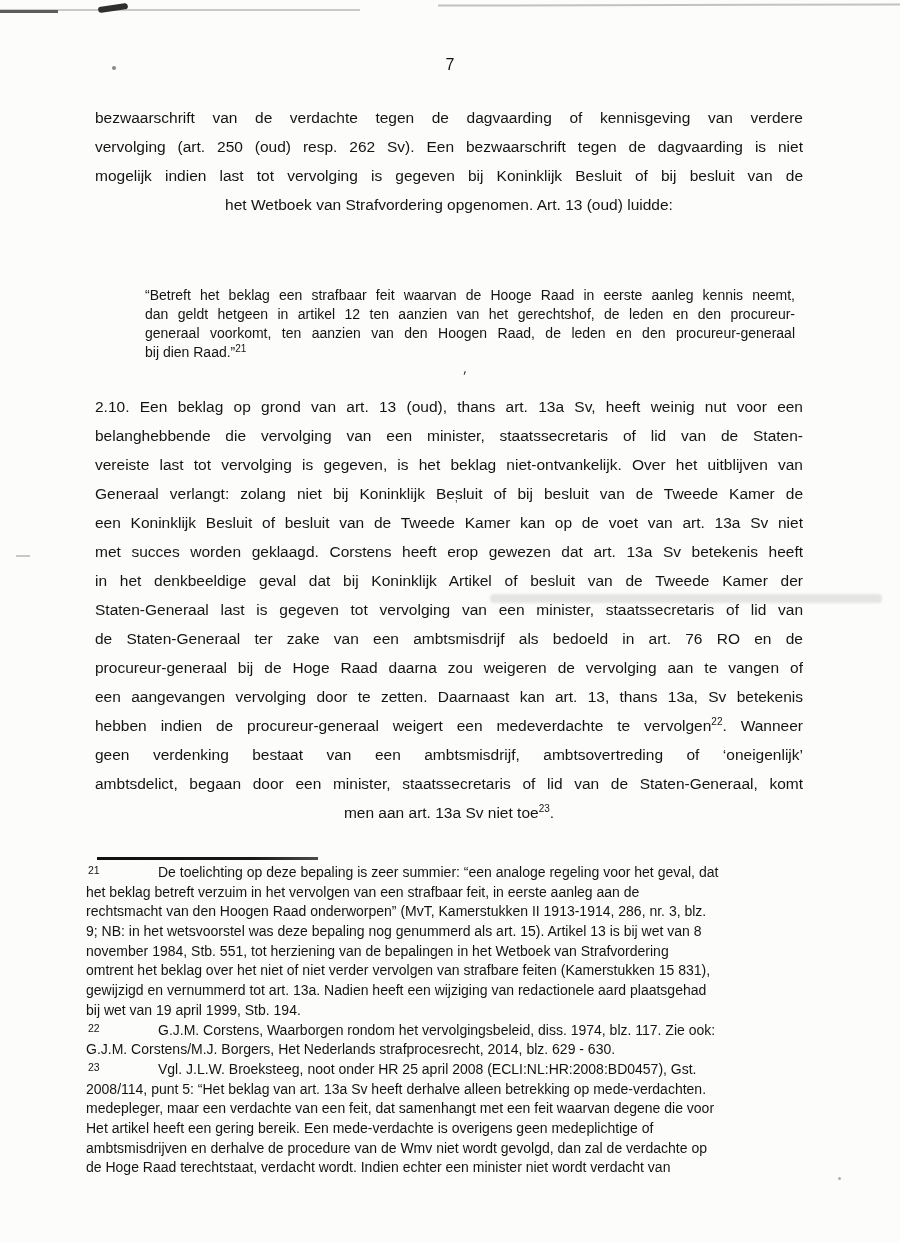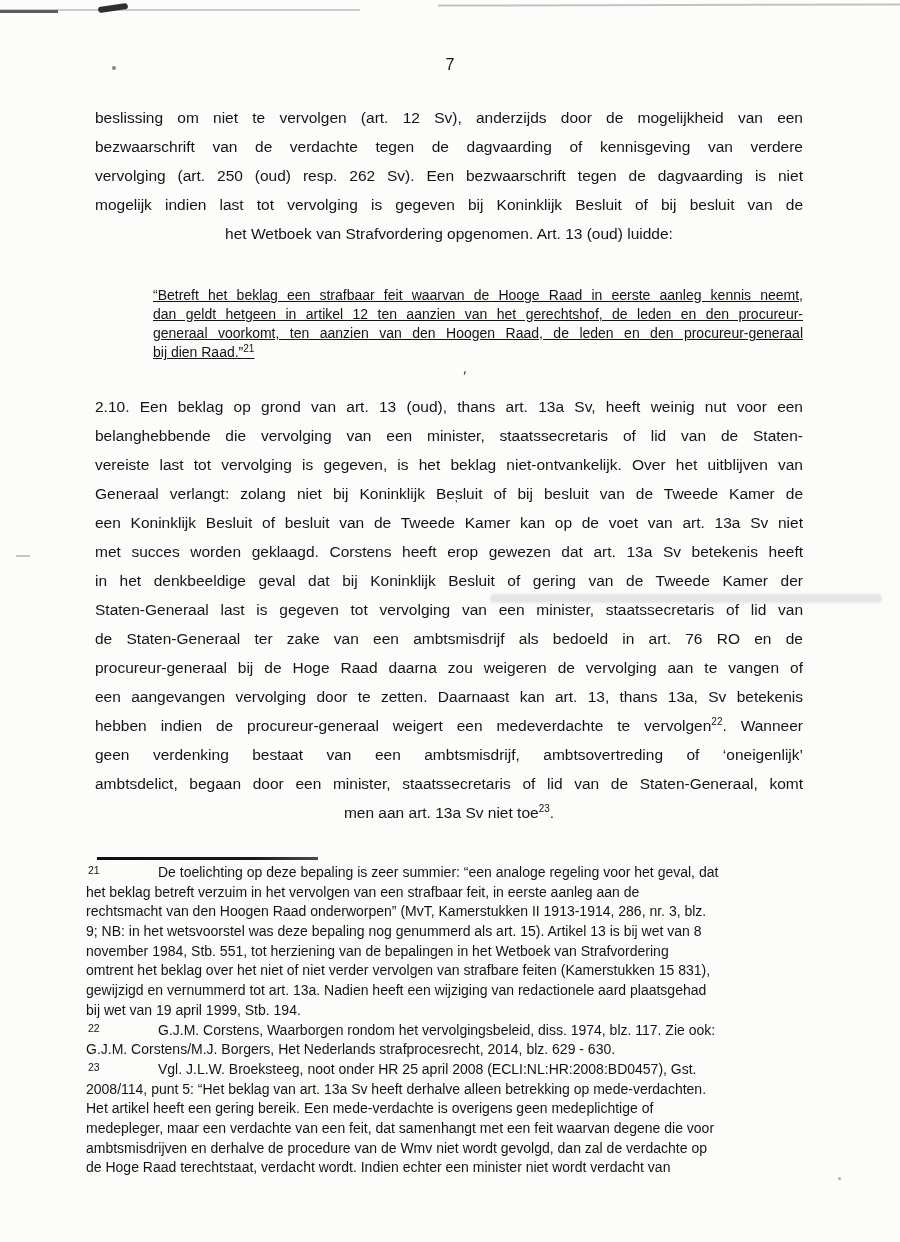--- a/index.html
+++ b/index.html
@@ -78,42 +78,41 @@
   <div class="art art-speck1"></div>
   <div class="art art-speck2"></div>
   <div class="art art-speck3"></div>
   <div class="art art-streak"></div>
   <div class="art art-prime">′</div>
   <div class="art art-apos">’</div>
 
   <div class="page-number">7</div>
 
   <div class="body-block" style="top:103px; left:95px; width:708px;">
-    <div class="jl">beslissing om niet te vervolgen (art. 12 Sv), anderzijds door de mogelijkheid van een</div>
     <div class="jl">bezwaarschrift van de verdachte tegen de dagvaarding of kennisgeving van verdere</div>
     <div class="jl">vervolging (art. 250 (oud) resp. 262 Sv). Een bezwaarschrift tegen de dagvaarding is niet</div>
     <div class="jl">mogelijk indien last tot vervolging is gegeven bij Koninklijk Besluit of bij besluit van de</div>
     <div class="ll">het Wetboek van Strafvordering opgenomen. Art. 13 (oud) luidde:</div>
   </div>
 
-  <div class="quote-block" style="top:286px; left:153px; width:650px;text-decoration:underline;">
+  <div class="quote-block" style="top:286px; left:145px; width:650px;">
     <div class="qjl">“Betreft het beklag een strafbaar feit waarvan de Hooge Raad in eerste aanleg kennis neemt,</div>
     <div class="qjl">dan geldt hetgeen in artikel 12 ten aanzien van het gerechtshof, de leden en den procureur-</div>
     <div class="qjl">generaal voorkomt, ten aanzien van den Hoogen Raad, de leden en den procureur-generaal</div>
     <div class="qll"><span>bij dien Raad.”</span><sup class="fnref">21</sup></div>
   </div>
 
   <div class="body-block" style="top:392px; left:95px; width:708px;">
     <div class="jl">2.10. Een beklag op grond van art. 13 (oud), thans art. 13a Sv, heeft weinig nut voor een</div>
     <div class="jl">belanghebbende die vervolging van een minister, staatssecretaris of lid van de Staten-</div>
     <div class="jl">vereiste last tot vervolging is gegeven, is het beklag niet-ontvankelijk. Over het uitblijven van</div>
     <div class="jl">Generaal verlangt: zolang niet bij Koninklijk Besluit of bij besluit van de Tweede Kamer de</div>
     <div class="jl">een Koninklijk Besluit of besluit van de Tweede Kamer kan op de voet van art. 13a Sv niet</div>
     <div class="jl">met succes worden geklaagd. Corstens heeft erop gewezen dat art. 13a Sv betekenis heeft</div>
-    <div class="jl">in het denkbeeldige geval dat bij Koninklijk Besluit of gering van de Tweede Kamer der</div>
+    <div class="jl">in het denkbeeldige geval dat bij Koninklijk Artikel of besluit van de Tweede Kamer der</div>
     <div class="jl">Staten-Generaal last is gegeven tot vervolging van een minister, staatssecretaris of lid van</div>
     <div class="jl">de Staten-Generaal ter zake van een ambtsmisdrijf als bedoeld in art. 76 RO en de</div>
     <div class="jl">procureur-generaal bij de Hoge Raad daarna zou weigeren de vervolging aan te vangen of</div>
     <div class="jl">een aangevangen vervolging door te zetten. Daarnaast kan art. 13, thans 13a, Sv betekenis</div>
     <div class="jl"><span>hebben indien de procureur-generaal weigert een medeverdachte te vervolgen</span><sup class="fnref">22</sup><span>. Wanneer</span></div>
     <div class="jl">geen verdenking bestaat van een ambtsmisdrijf, ambtsovertreding of ‘oneigenlijk’</div>
     <div class="jl">ambtsdelict, begaan door een minister, staatssecretaris of lid van de Staten-Generaal, komt</div>
     <div class="ll"><span>men aan art. 13a Sv niet toe</span><sup class="fnref">23</sup><span>.</span></div>
   </div>
 
@@ -133,21 +132,21 @@
     </div>
 
     <div>
       <div class="fn-line fn-first"><sup class="fn-marker">22</sup><span class="fn-text">G.J.M. Corstens, Waarborgen rondom het vervolgingsbeleid, diss. 1974, blz. 117. Zie ook:</span></div>
       <div class="fn-line">G.J.M. Corstens/M.J. Borgers, Het Nederlands strafprocesrecht, 2014, blz. 629 - 630.</div>
     </div>
 
     <div>
       <div class="fn-line fn-first"><sup class="fn-marker">23</sup><span class="fn-text">Vgl. J.L.W. Broeksteeg, noot onder HR 25 april 2008 (ECLI:NL:HR:2008:BD0457), Gst.</span></div>
       <div class="fn-line">2008/114, punt 5: “Het beklag van art. 13a Sv heeft derhalve alleen betrekking op mede-verdachten.</div>
+      <div class="fn-line">medepleger, maar een verdachte van een feit, dat samenhangt met een feit waarvan degene die voor</div>
       <div class="fn-line">Het artikel heeft een gering bereik. Een mede-verdachte is overigens geen medeplichtige of</div>
-      <div class="fn-line">medepleger, maar een verdachte van een feit, dat samenhangt met een feit waarvan degene die voor</div>
       <div class="fn-line">ambtsmisdrijven en derhalve de procedure van de Wmv niet wordt gevolgd, dan zal de verdachte op</div>
       <div class="fn-line">de Hoge Raad terechtstaat, verdacht wordt. Indien echter een minister niet wordt verdacht van</div>
     </div>
 
   </div>
 
 </div>
 
 </body></html>

